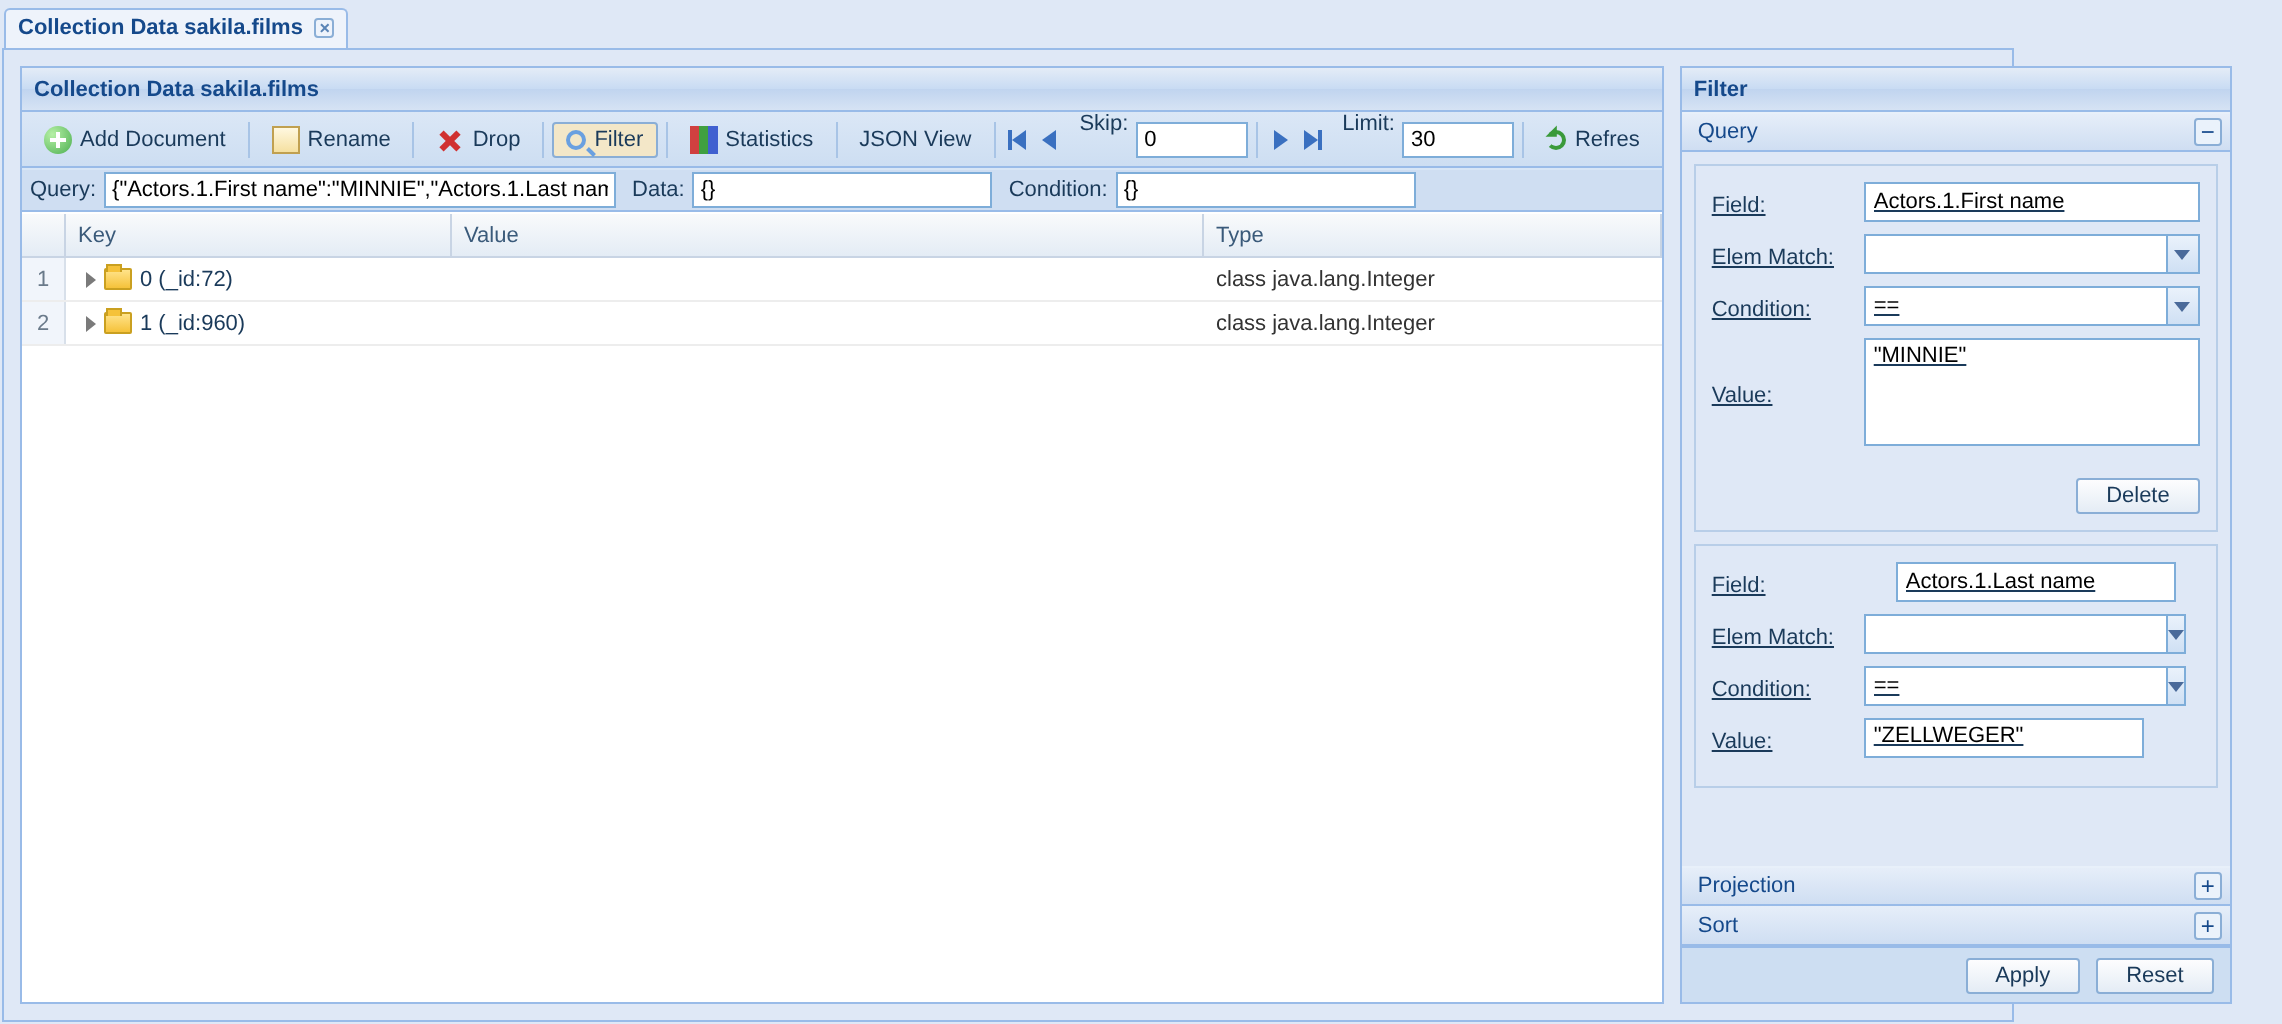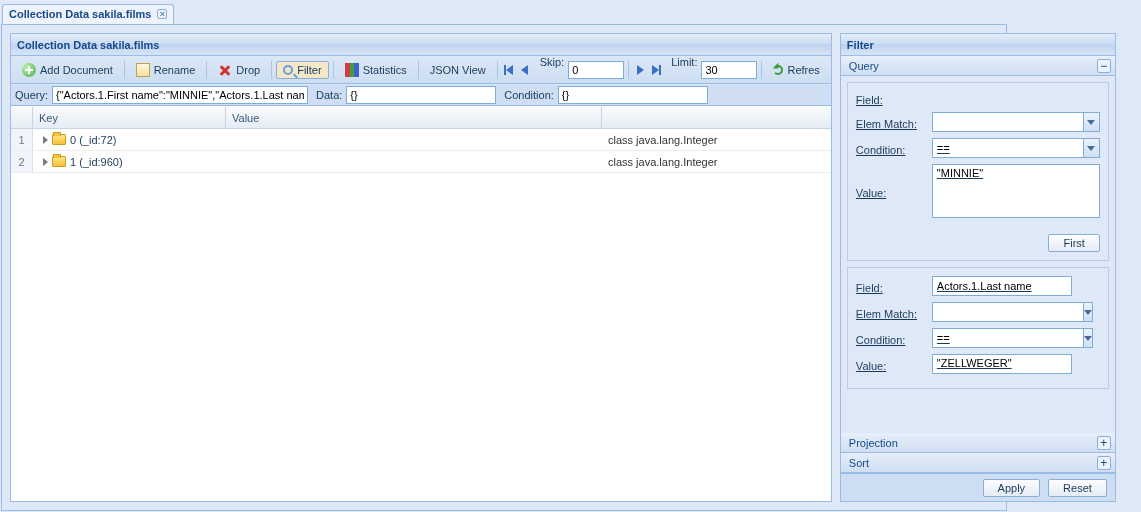--- a/index.html
+++ b/index.html
@@ -168,20 +168,21 @@
         <input class="tinput" style="width: 150px;" value="{}">
         <span style="margin-left:4px">Condition:</span>
         <input class="tinput" style="width: 150px;" value="{}">
       </div>
 
       <div class="grid">
         <div class="grid-header">
           <div class="gh-rownum"></div>
           <div class="gh-cell" style="width:193px">Key</div>
           <div class="gh-cell" style="width:376px">Value</div>
+          <div class="gh-cell" style="flex:1">Type</div>
         </div>
         <div class="grid-body">
           <div class="grow">
             <div class="grownum">1</div>
             <div class="gkey">
               <span class="tree-tri"></span>
               <span class="ic ic-folder"></span>
               <span>0 (_id:72)</span>
             </div>
             <div class="gvalue"></div>
@@ -209,20 +210,21 @@
         <div class="section-header">
           <span>Query</span>
           <span class="sq-btn">−</span>
         </div>
 
         <div class="filter-scroll">
 
           <div class="filter-group">
             <div class="frow">
               <div class="flabel">Field:</div>
+              <input class="finput" value="Actors.1.First name" style="">
             </div>
             <div class="frow">
               <div class="flabel">Elem Match:</div>
               <div class="fcombo">
                 <input class="finput" value="" style="">
                 <div class="dd">
                     <span class="caret"></span>
                   </div>
               </div>
             </div>
@@ -233,28 +235,28 @@
                 <div class="dd">
                     <span class="caret"></span>
                   </div>
               </div>
             </div>
             <div class="frow">
               <div class="flabel">Value:</div>
               <textarea class="ftext" style="">"MINNIE"</textarea>
             </div>
             <div style="text-align:right; margin-top:16px;">
-              <button class="btn">First</button>
+              <button class="btn">Delete</button>
             </div>
           </div>
 
           <div class="filter-group">
             <div class="frow">
               <div class="flabel">Field:</div>
-              <input class="finput" style="max-width: 140px;" value="Actors.1.Last name">
+              <input class="finput" style="max-width: 140px; margin-left: 16px;" value="Actors.1.Last name">
             </div>
             <div class="frow">
               <div class="flabel">Elem Match:</div>
               <div class="fcombo" style="max-width:140px">
                 <input class="finput" value="" style="">
                 <div class="dd">
                     <span class="caret"></span>
                   </div>
               </div>
             </div>

